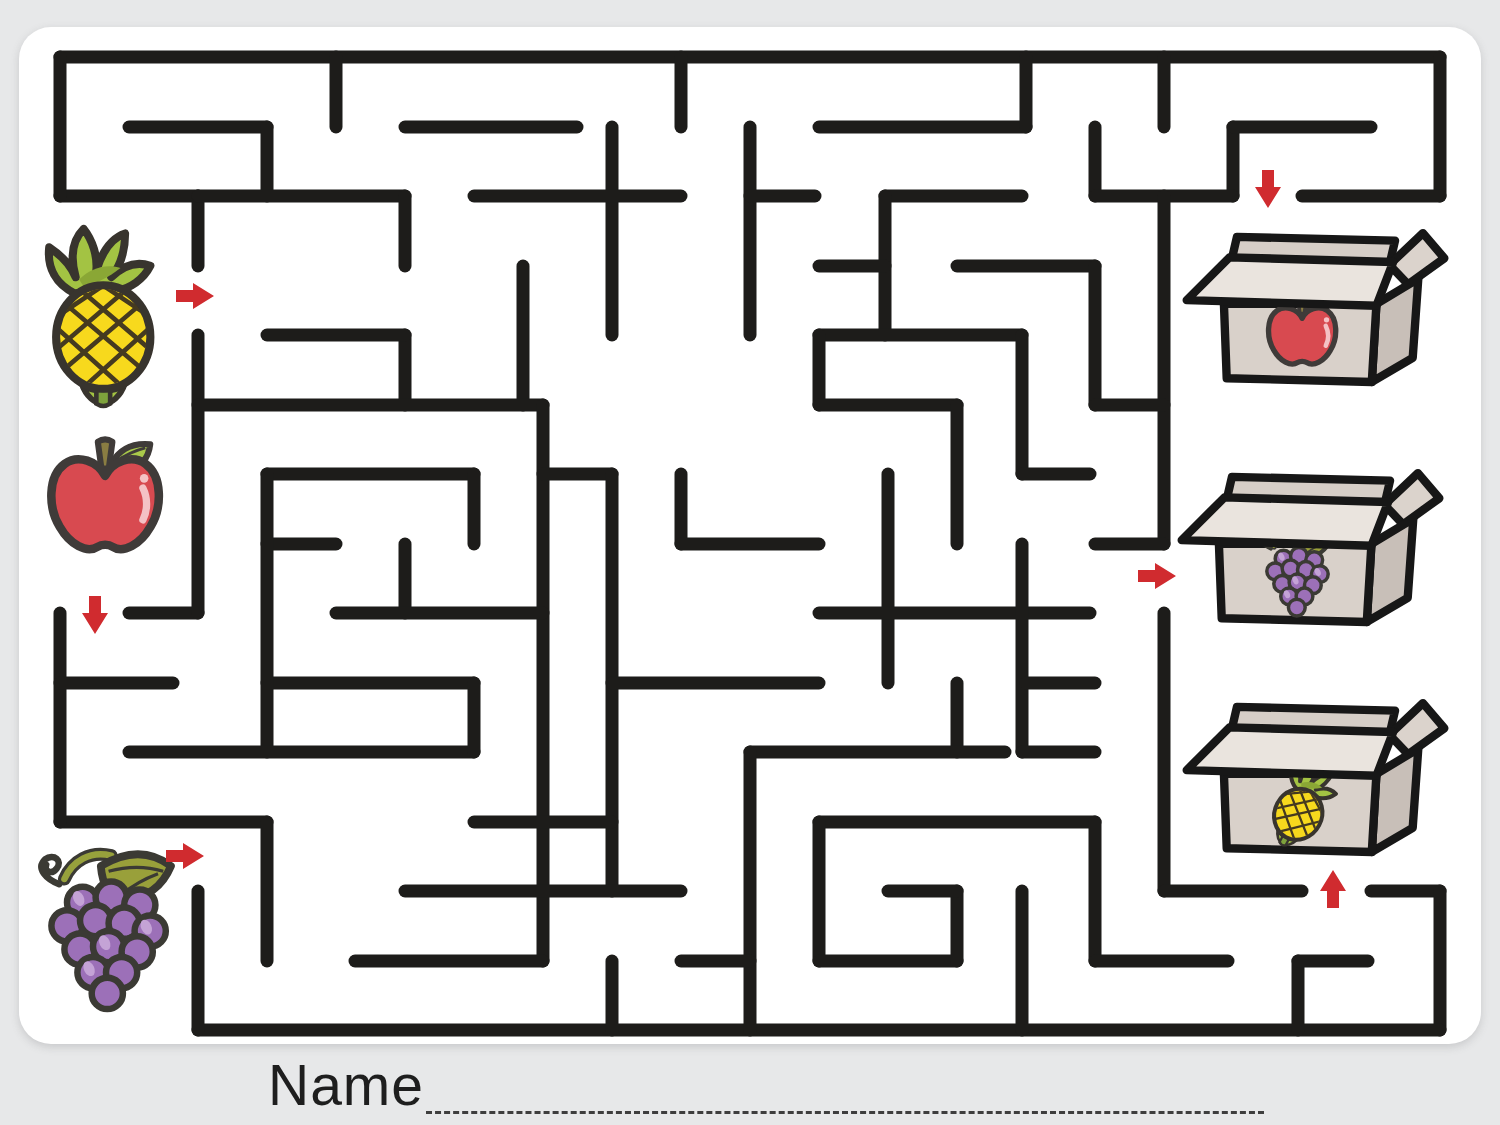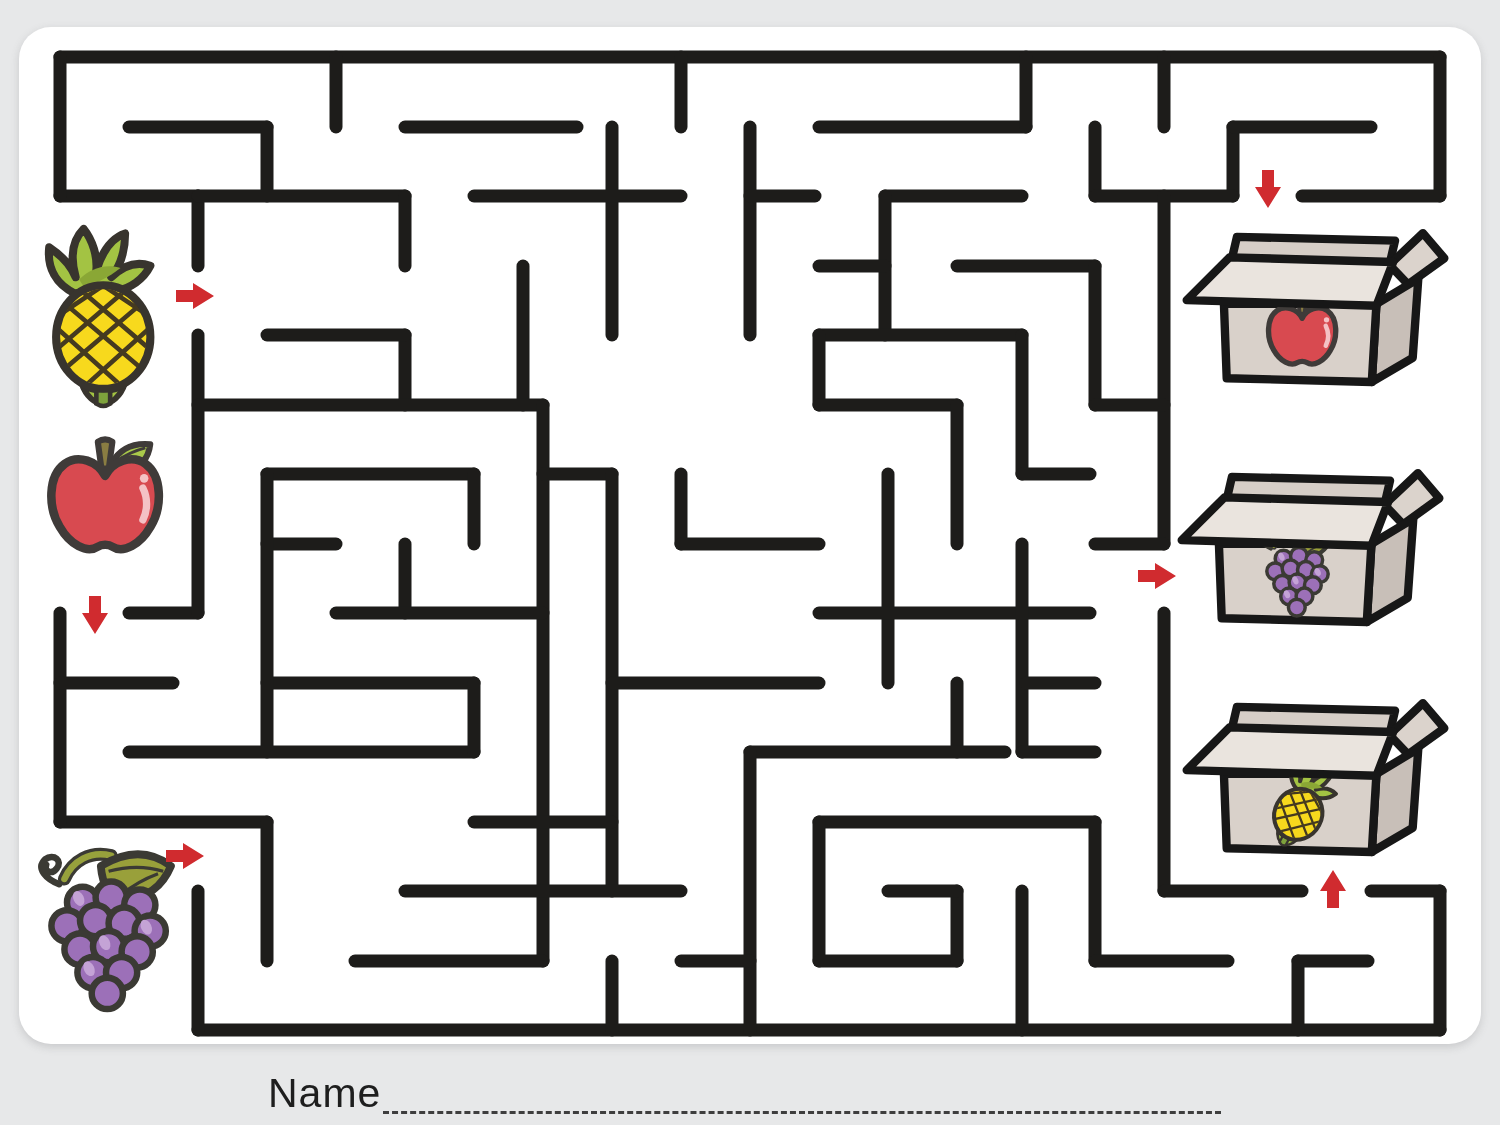--- a/index.html
+++ b/index.html
@@ -21,21 +21,21 @@
   .maze-svg{
     position:absolute;left:0;top:0;
   }
   .name-row{
     position:absolute;
     left:268px;top:1062px;
     display:flex;align-items:flex-end;
     width:960px;height:52px;
   }
   .name-label{
-    font-size:41px;
+    font-size:57px;
     font-weight:400;
     color:#1e1e1e;
     letter-spacing:1px;
     line-height:1.0;
     margin-top:39px;
   }
   .name-line{
     flex:0 0 auto;
     width:838px;
     height:10px;

